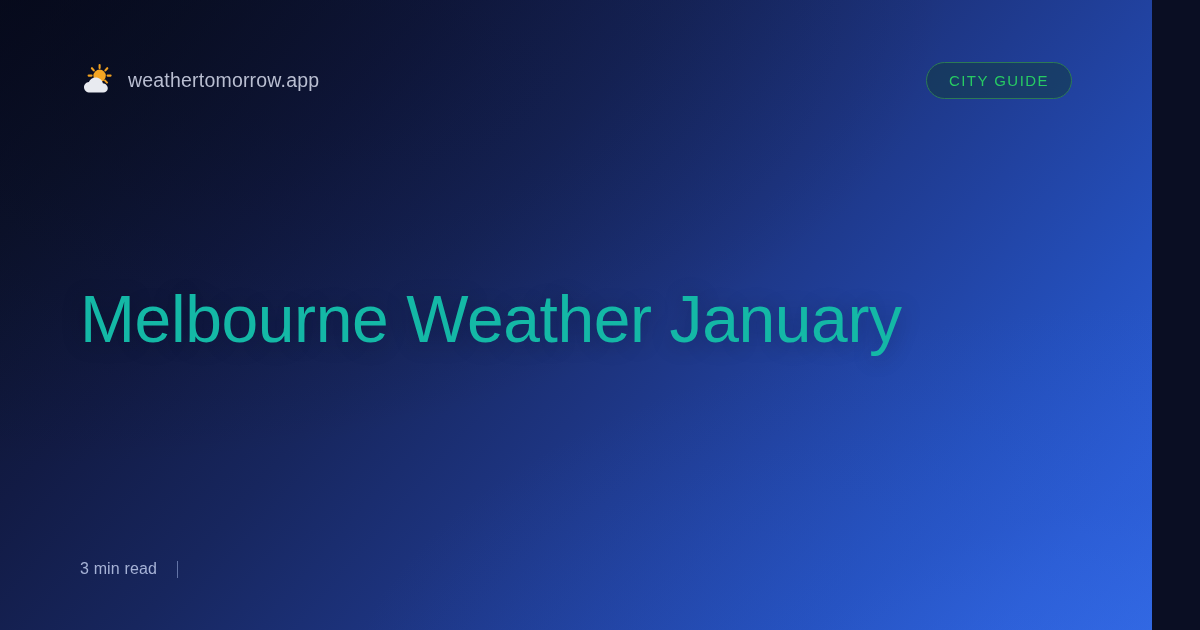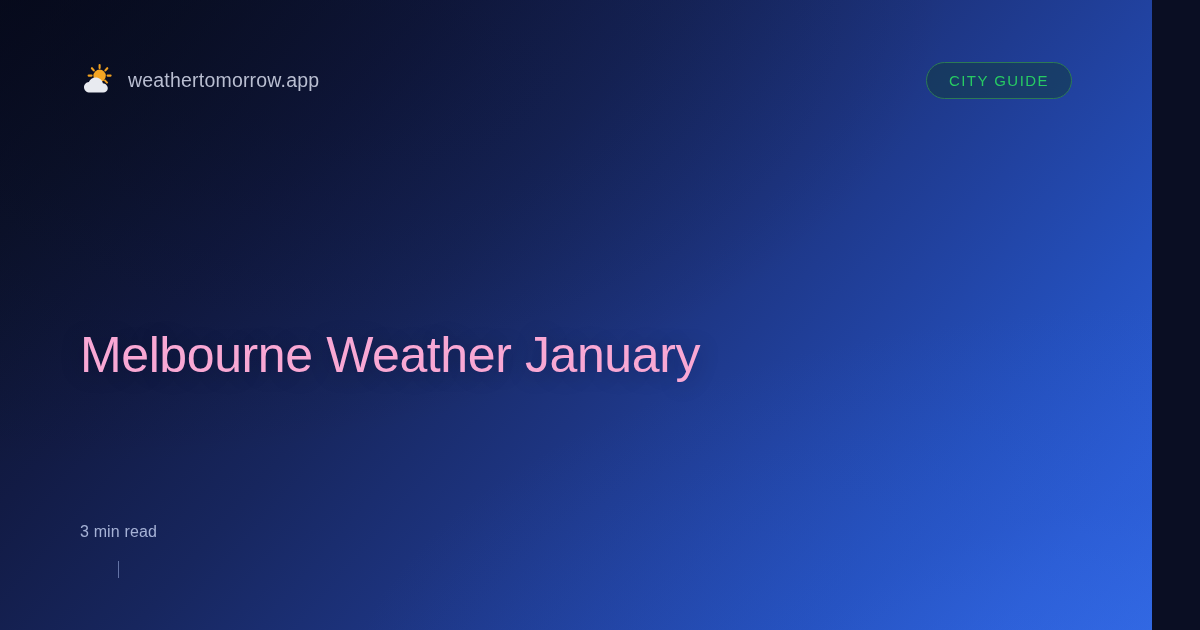--- a/index.html
+++ b/index.html
@@ -113,43 +113,41 @@
     font-weight:400;
     white-space:nowrap;
   }
 
   
   .headline {
     position:absolute;
     left:80px;
     top:283px;
     right:120px;
-    color:#f9a8d4;
-    font-size:50px;
+    color:#14b8a6;
+    font-size:66px;
     line-height:1.12;
     font-weight:300;
     letter-spacing:-0.4px;
     text-shadow:0 2px 22px rgba(4,8,28,0.30);
-    margin-top:44px;
   }
 
   
   .footer {
     position:absolute;
     left:80px;
     bottom:52px;
     display:flex;
     align-items:center;
     gap:20px;
     font-size:16px;
     color:#a6b2d6;
     font-weight:400;
     letter-spacing:0.15px;
     white-space:nowrap;
-    flex-direction:column;
   }
 
   .footer-divider {
     width:1px;
     height:17px;
     background:#7d8fc0;
     opacity:0.75;
     display:block;
     flex:none;
   }

